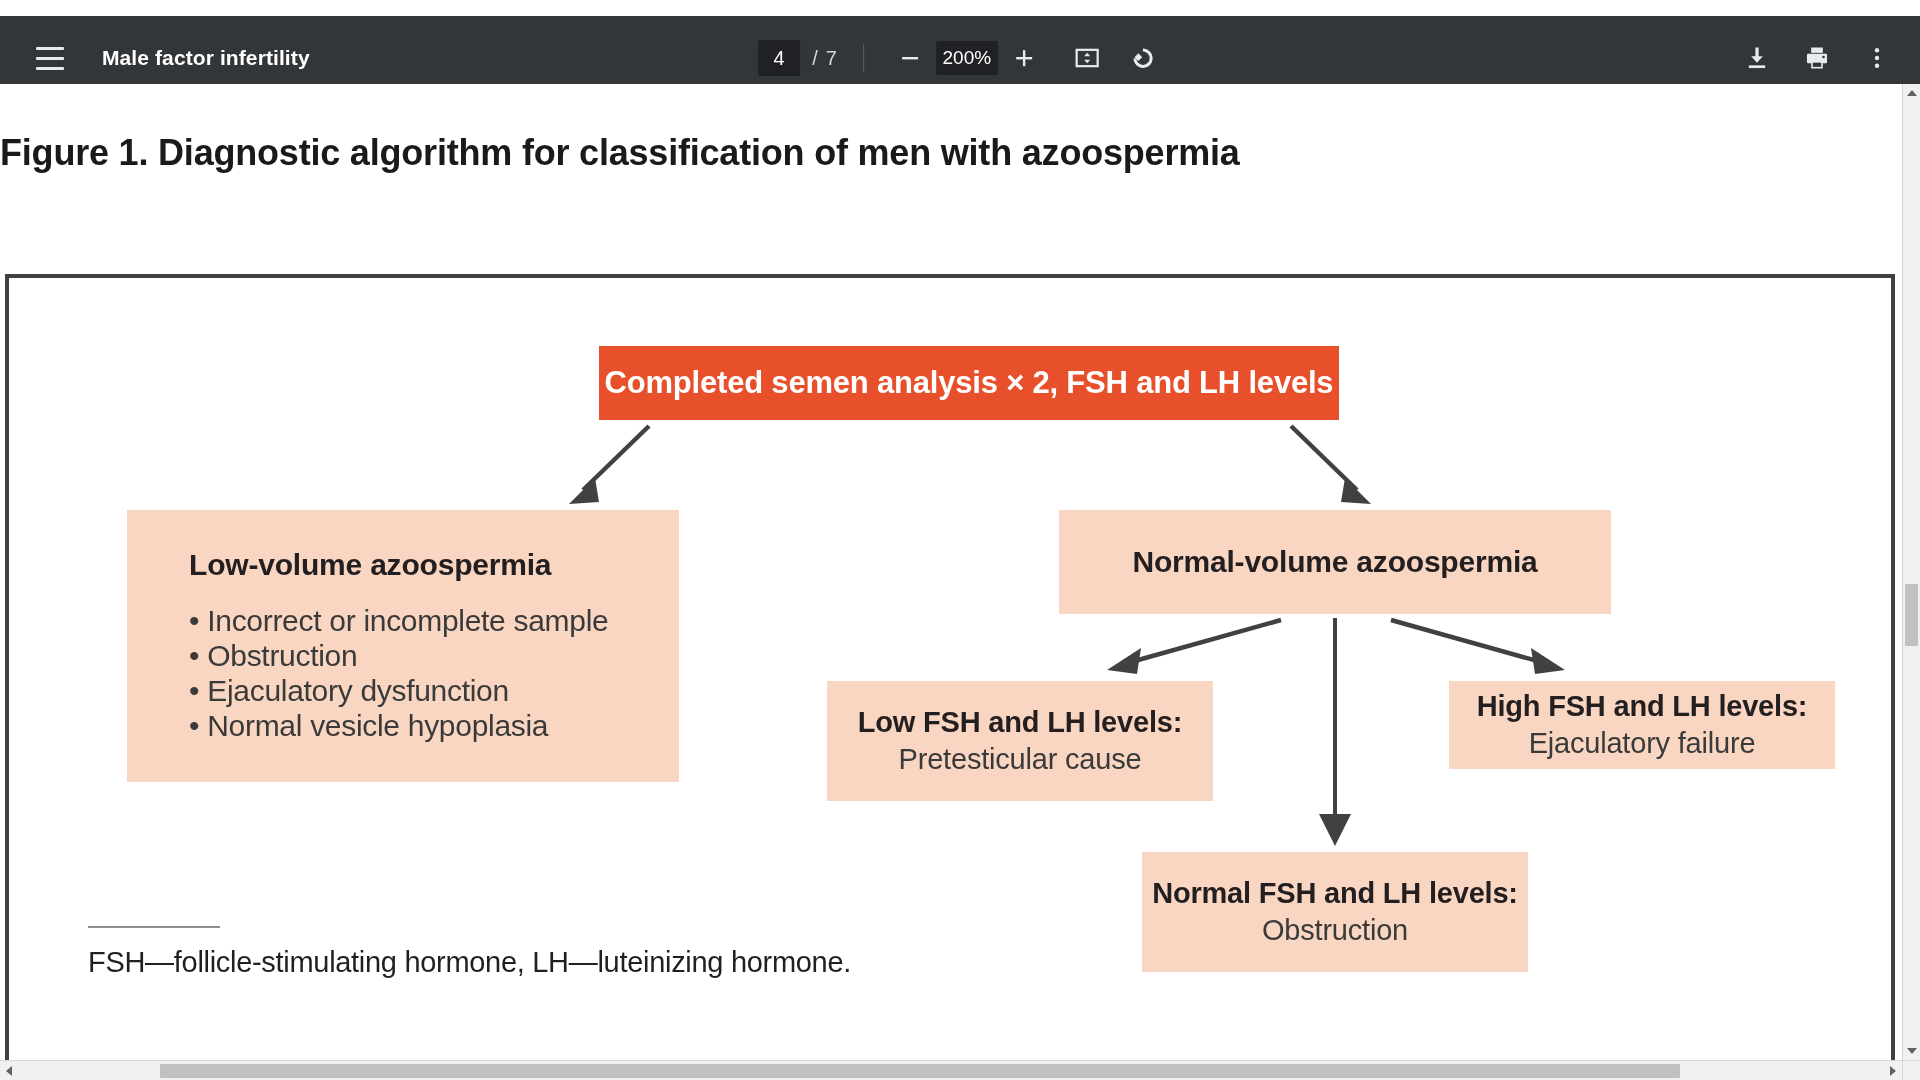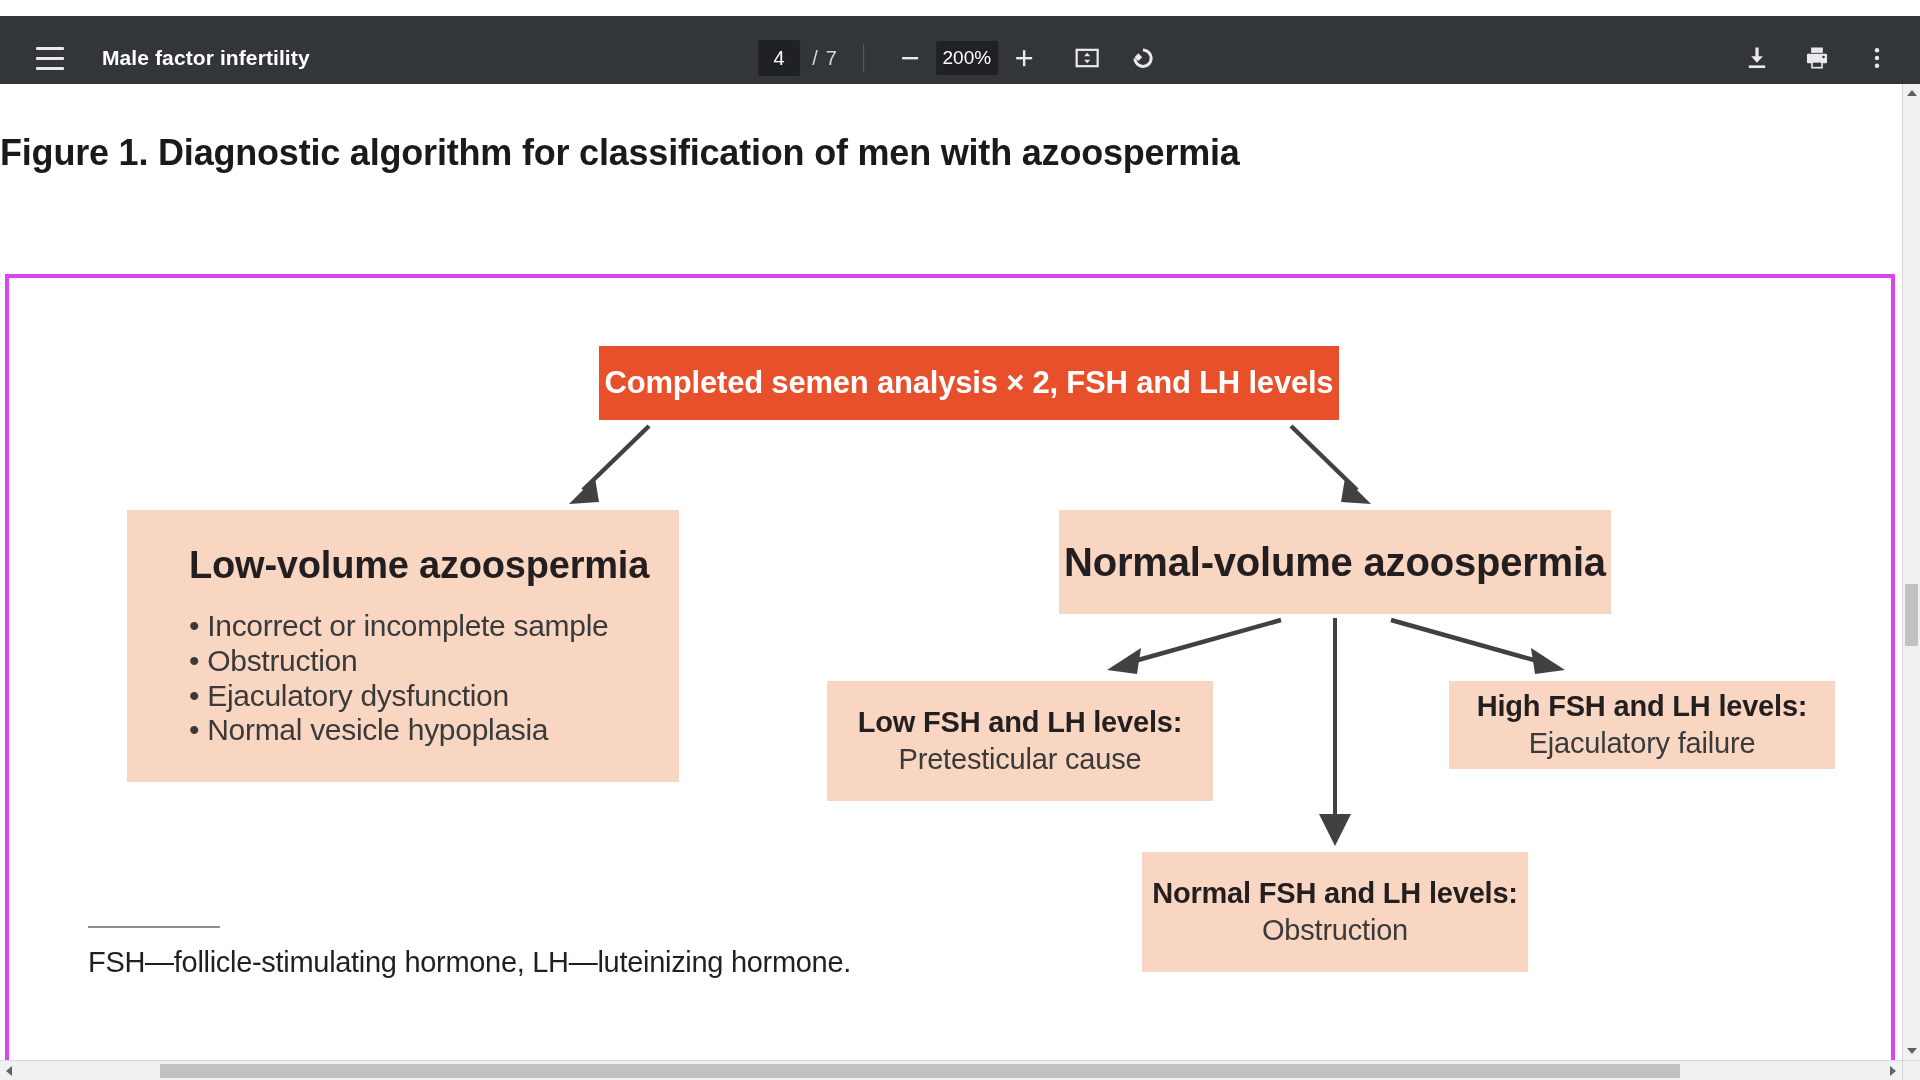--- a/index.html
+++ b/index.html
@@ -72,21 +72,21 @@
     position: absolute; left: 0px; top: 48px;
     font-size: 36px; color: #1a1a1a;
     font-weight: 600; white-space: nowrap;
     letter-spacing: -.2px;
   }
   #figure-title b { font-weight: bold; }
 
   #figure-frame {
     position: absolute; left: 5px; top: 190px;
     width: 1890px; height: 800px;
-    border: 4px solid #d946ef;
+    border: 4px solid #404040;
     background: #ffffff;
   }
 
   .node {
     position: absolute;
     background: #f9d6c2;
     display: flex; flex-direction: column;
     align-items: center; justify-content: center;
     text-align: center;
     color: #231f20;
@@ -98,29 +98,29 @@
     left: 590px; top: 68px; width: 740px; height: 74px;
     background: #e8502c;
   }
   #node-root .hdr { color: #ffffff; font-size: 31px; }
 
   #node-lowvol {
     left: 118px; top: 232px; width: 552px; height: 272px;
     align-items: flex-start; justify-content: center;
     text-align: left; padding-left: 62px;
   }
-  #node-lowvol .hdr { font-size: 38px; margin-bottom: 22px; }
+  #node-lowvol .hdr { font-size: 30px; margin-bottom: 22px; }
   #node-lowvol ul { list-style: none; }
   #node-lowvol li {
     font-size: 30px; font-weight: normal; color: #3a3a3a;
     line-height: 1.16; white-space: nowrap; letter-spacing: -.3px;
   }
 
   #node-normvol { left: 1050px; top: 232px; width: 552px; height: 104px; }
-  #node-normvol .hdr { font-size: 40px; }
+  #node-normvol .hdr { font-size: 30px; }
 
   #node-low   { left: 818px;  top: 403px; width: 386px; height: 120px; }
   #node-high  { left: 1440px; top: 403px; width: 386px; height: 88px; }
   #node-norm  { left: 1133px; top: 574px; width: 386px; height: 120px; }
 
   #arrow-layer { position: absolute; left: 0; top: 0; width: 1882px; height: 792px; pointer-events: none; }
 
   #footnote-rule {
     position: absolute; left: 79px; top: 648px;
     width: 132px; height: 2px; background: #8e8e8e;

